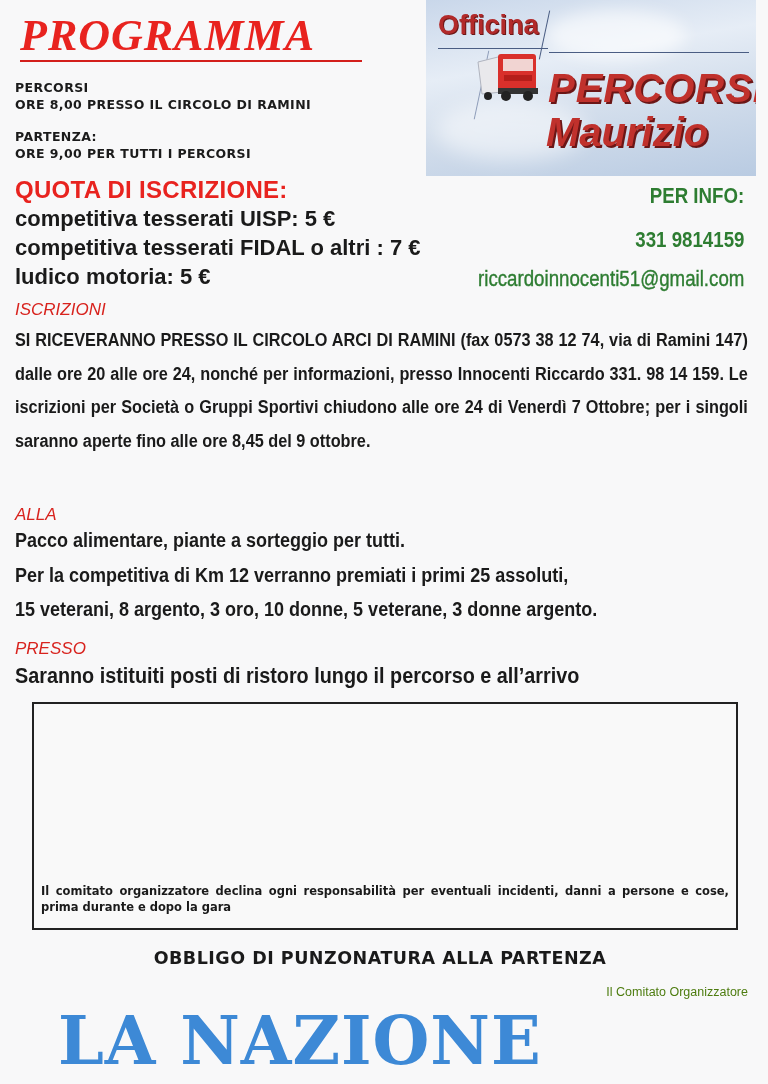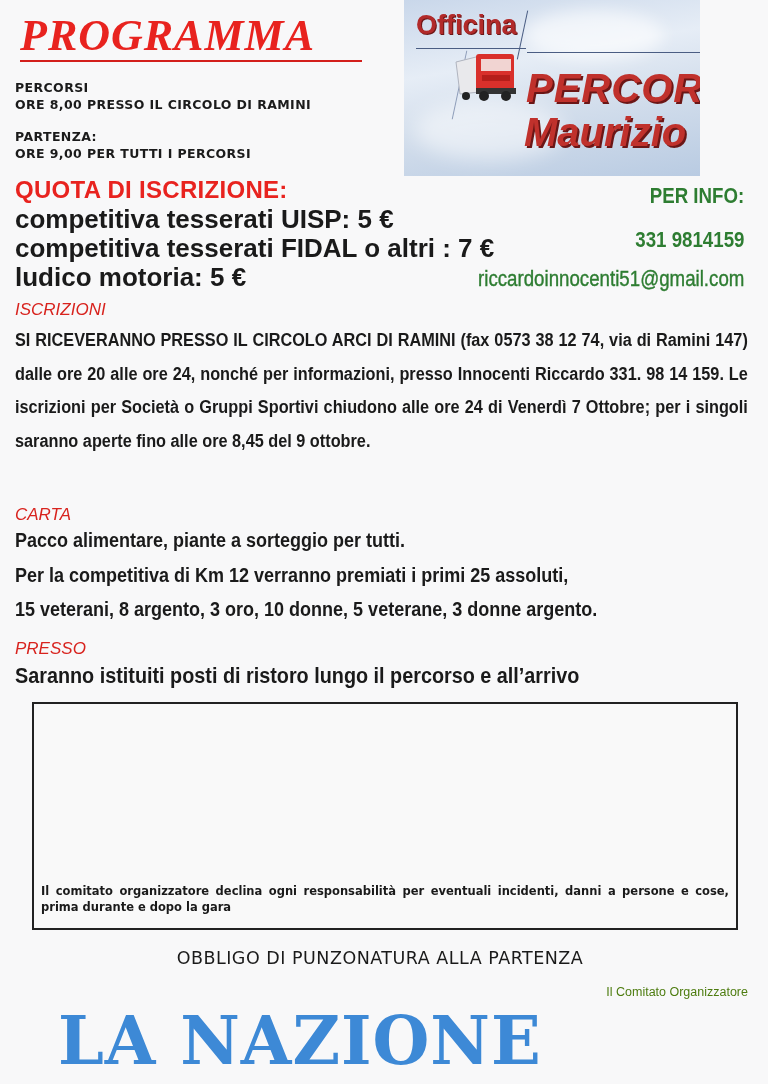--- a/index.html
+++ b/index.html
@@ -16,21 +16,21 @@
     font-weight: bold; font-style: italic; font-size: 44px; color: #e8231f;
     letter-spacing: 1px; line-height: 52px;
   }
   .prog-underline { left: 20px; top: 60px; width: 342px; height: 2px; background: #d31f1c; }
   .caps-line {
     font-family: "DejaVu Sans", sans-serif; font-weight: bold; font-size: 12.5px;
     letter-spacing: 0.4px; color: #1b1b1b; line-height: 17px; left: 15px;
   }
   
   .logo {
-    left: 404px; top: 0px; width: 296px; height: 176px;
+    left: 426px; top: 0px; width: 330px; height: 176px;
     background: linear-gradient(170deg, #c9d7ea 0%, #e6edf6 35%, #d3deec 60%, #b9cbe2 100%);
     overflow: hidden;
   }
   .logo .cloud1 { left: 120px; top: 10px; width: 140px; height: 50px; border-radius: 50%; background: rgba(255,255,255,0.6); filter: blur(8px); }
   .logo .cloud2 { left: 10px; top: 100px; width: 150px; height: 60px; border-radius: 50%; background: rgba(255,255,255,0.5); filter: blur(10px); }
   .logo .officina {
     left: 12px; top: 10px; font-family: "Liberation Sans", sans-serif; font-weight: bold;
     font-size: 27px; color: #b22a2a; text-shadow: 1px 1px 0 #6b1616; letter-spacing: 0px;
   }
   .logo .line-top { left: 12px; top: 48px; width: 110px; height: 1px; background: #4a5d83; }
@@ -45,21 +45,21 @@
     left: 120px; top: 110px; font-family: "Liberation Sans", sans-serif; font-weight: bold; font-style: italic;
     font-size: 40px; color: #c0312c; text-shadow: 2px 2px 0 #6b1616; line-height: 44px;
   }
   .truck { left: 50px; top: 48px; width: 70px; height: 56px; }
   
   .quota-title {
     left: 15px; top: 176px; font-family: "Liberation Sans", sans-serif; font-weight: bold;
     font-size: 24px; color: #e8231f; letter-spacing: 0.3px;
   }
   .fee-line {
-    left: 15px; font-family: "Liberation Sans", sans-serif; font-weight: bold; font-size: 26px;
+    left: 15px; font-family: "Liberation Sans", sans-serif; font-weight: bold; font-size: 22px;
     color: #1a1a1a; line-height: 26px;
   }
   .info-title {
     right: 24px; top: 183px; font-family: "Liberation Sans", sans-serif; font-weight: bold;
     font-size: 22px; color: #2e7d32; transform: scaleX(0.85); transform-origin: right;
   }
   .info-phone {
     right: 24px; top: 227px; font-family: "Liberation Sans", sans-serif; font-weight: bold;
     font-size: 22px; color: #2e7d32; transform: scaleX(0.85); transform-origin: right;
   }
@@ -92,21 +92,21 @@
   .notice-head {
     position: absolute; left: 0; right: 0; top: 7px; text-align: center;
     font-family: "DejaVu Sans", sans-serif; font-weight: bold; font-size: 12.5px; line-height: 16px; color: #1a1a1a;
   }
   .notice-p {
     position: absolute; left: 7px; right: 7px; text-align: justify;
     font-family: "DejaVu Sans", sans-serif; font-weight: bold; font-size: 11.5px; line-height: 15.5px; color: #1a1a1a;
   }
   .obbligo {
     left: 0; width: 760px; top: 948px; text-align: center;
-    font-family: "DejaVu Sans", sans-serif; font-weight: normal; font-size: 17.5px; color: #1a1a1a; letter-spacing: 0.5px;
+    font-family: "DejaVu Sans", sans-serif; font-weight: bold; font-size: 17.5px; color: #1a1a1a; letter-spacing: 0.5px;
   }
   .comitato {
     right: 20px; top: 985px; font-family: "Liberation Sans", sans-serif; font-size: 12.5px; color: #4d7c0f;
   }
   .nazione {
     left: 58px; top: 1000px; font-family: "DejaVu Serif", serif; font-weight: bold; font-size: 68px;
     color: #3d89d6; letter-spacing: 1px; transform: scaleX(0.96); transform-origin: left; line-height: 80px;
   }
 </style>
 </head>
@@ -146,21 +146,21 @@
 <div class="abs fee-line" style="top:235px">competitiva tesserati FIDAL o altri : 7 €</div>
 <div class="abs fee-line" style="top:264px">ludico motoria: 5 €</div>
 
 <div class="abs info-title">PER INFO:</div>
 <div class="abs info-phone">331 9814159</div>
 <div class="abs info-email">riccardoinnocenti51@gmail.com</div>
 
 <div class="abs section-label" style="left:15px; top:300px;">ISCRIZIONI</div>
 <div class="abs iscr-body">SI RICEVERANNO PRESSO IL CIRCOLO ARCI DI RAMINI (fax 0573 38 12 74, via di Ramini 147) dalle ore 20 alle ore 24, nonché per informazioni, presso Innocenti Riccardo 331. 98 14 159. Le iscrizioni per Società o Gruppi Sportivi chiudono alle ore 24 di Venerdì 7 Ottobre; per i singoli saranno aperte fino alle ore 8,45 del 9 ottobre.</div>
 
-<div class="abs section-label" style="left:15px; top:505px;">CARTA</div>
+<div class="abs section-label" style="left:15px; top:505px;">ALLA</div>
 <div class="abs premi-line" style="top:529px">Pacco alimentare, piante a sorteggio per tutti.</div>
 <div class="abs premi-line" style="top:564px">Per la competitiva di Km 12 verranno premiati i primi 25 assoluti,</div>
 <div class="abs premi-line" style="top:598px">15 veterani, 8 argento, 3 oro, 10 donne, 5 veterane, 3 donne argento.</div>
 
 <div class="abs section-label" style="left:15px; top:639px;">PRESSO</div>
 <div class="abs ristori-body">Saranno istituiti posti di ristoro lungo il percorso e all’arrivo</div>
 
 <div class="abs notice">
   <div class="notice-p" style="top:180px; text-align-last:left;">Il comitato organizzatore declina ogni responsabilità per eventuali incidenti, danni a persone e cose, prima durante e dopo la gara</div>
 </div>

